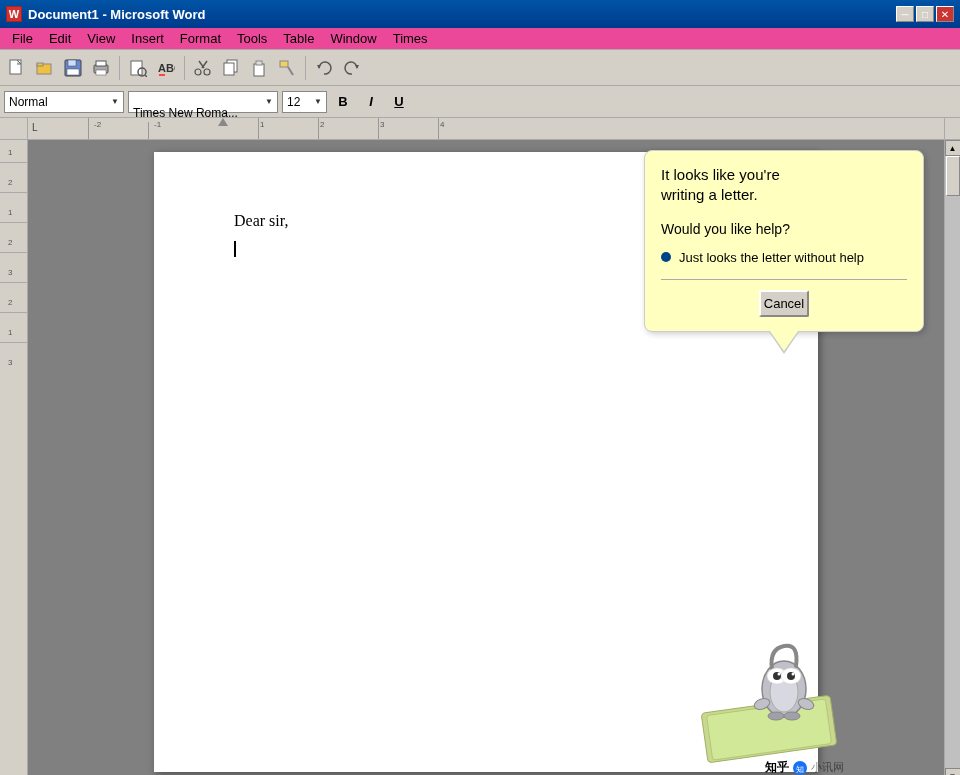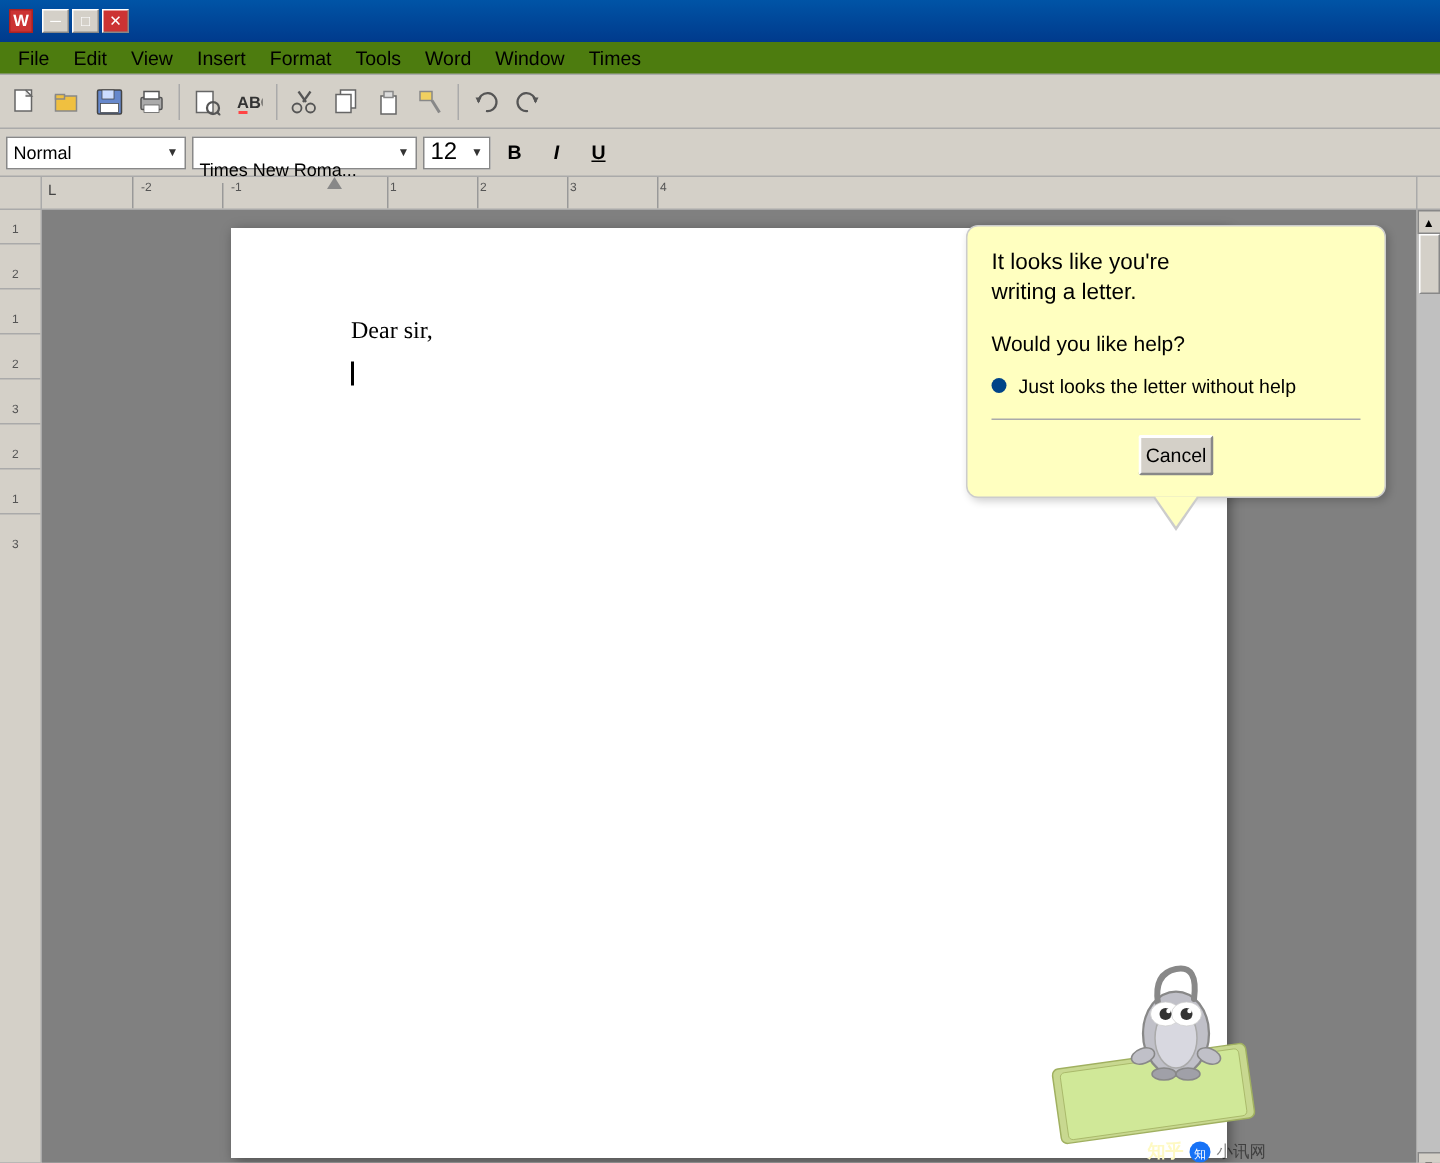--- a/index.html
+++ b/index.html
@@ -51,21 +51,21 @@
       border-left-color: #fff;
       display: flex;
       align-items: center;
       justify-content: center;
       font-size: 10px;
       cursor: pointer;
     }
 
     
     .menu-bar {
-      background: #4d7c0f;
+      background: #ec4899;
       height: 22px;
       display: flex;
       align-items: center;
       padding: 0 4px;
       border-bottom: 1px solid #aaa;
       font-size: 13px;
     }
     .menu-item {
       padding: 2px 8px;
       cursor: pointer;
@@ -380,35 +380,36 @@
       margin: 0 auto;
     }
   </style>
 </head>
 <body>
 
 <div class="title-bar">
   <div class="title-bar-icon">
     <span style="font-size:11px;color:white;font-weight:bold;">W</span>
   </div>
+  <span class="title-bar-text">Document1 - Microsoft Word</span>
   <div class="title-bar-controls">
     <div class="title-btn">─</div>
     <div class="title-btn">□</div>
     <div class="title-btn" style="background:#cc3333;color:white;">✕</div>
   </div>
 </div>
 
 <div class="menu-bar">
   <span class="menu-item">File</span>
   <span class="menu-item">Edit</span>
   <span class="menu-item">View</span>
   <span class="menu-item">Insert</span>
   <span class="menu-item">Format</span>
   <span class="menu-item">Tools</span>
-  <span class="menu-item">Word</span>
+  <span class="menu-item">Table</span>
   <span class="menu-item">Window</span>
   <span class="menu-item">Times</span>
 </div>
 
 <div class="toolbar">
 
   <div class="toolbar-btn">
     <svg width="18" height="18" viewBox="0 0 18 18">
         <rect x="2" y="1" width="11" height="14" fill="white" stroke="#666" stroke-width="1"></rect>
         <polyline points="9,1 13,5 9,5" fill="#ddd" stroke="#666" stroke-width="1"></polyline>
@@ -504,21 +505,21 @@
 <div class="format-bar">
   <div class="style-dropdown">
     <span class="style-dropdown-text">Normal</span>
     <span class="dropdown-arrow">▼</span>
   </div>
   <div class="font-dropdown">
     <span style="flex:1;font-size:12px;margin-top:23px;">Times New Roma...</span>
     <span class="dropdown-arrow">▼</span>
   </div>
   <div class="size-dropdown">
-    <span style="flex:1;font-size:16px;">12</span>
+    <span style="flex:1;font-size:12px;">12</span>
     <span class="dropdown-arrow">▼</span>
   </div>
   <div class="format-btn" style="font-weight:bold;">B</div>
   <div class="format-btn" style="font-style:italic;">I</div>
   <div class="format-btn" style="text-decoration:underline;">U</div>
 </div>
 
 <div class="main-area">
 
   <div class="ruler-container">
@@ -618,21 +619,21 @@
 
             <ellipse cx="78" cy="90" rx="8" ry="5" fill="#c0c0c8" stroke="#888" stroke-width="1" transform="rotate(-20,78,90)"></ellipse>
             <ellipse cx="122" cy="90" rx="8" ry="5" fill="#c0c0c8" stroke="#888" stroke-width="1" transform="rotate(20,122,90)"></ellipse>
 
             <ellipse cx="92" cy="102" rx="8" ry="4" fill="#a0a0a8" stroke="#888" stroke-width="1"></ellipse>
             <ellipse cx="108" cy="102" rx="8" ry="4" fill="#a0a0a8" stroke="#888" stroke-width="1"></ellipse>
           </svg>
         </div>
 
         <div style="position:absolute;bottom:8px;right:100px;font-size:11px;color:rgba(0,0,0,0.5);display:flex;align-items:center;gap:3px;">
-          <span style="color:#fef9c3;font-weight:bold;font-size:12px;">知乎</span>
+          <span style="color:#000000;font-weight:bold;font-size:12px;">知乎</span>
           <svg width="16" height="16" viewBox="0 0 16 16">
             <circle cx="8" cy="8" r="7" fill="#1772f6"></circle>
             <text x="4" y="12" font-size="8" fill="white">知</text>
           </svg>
           <span>小讯网</span>
         </div>
       </div>
 
       <div class="scrollbar-v">
         <div class="scroll-arrow">▲</div>

